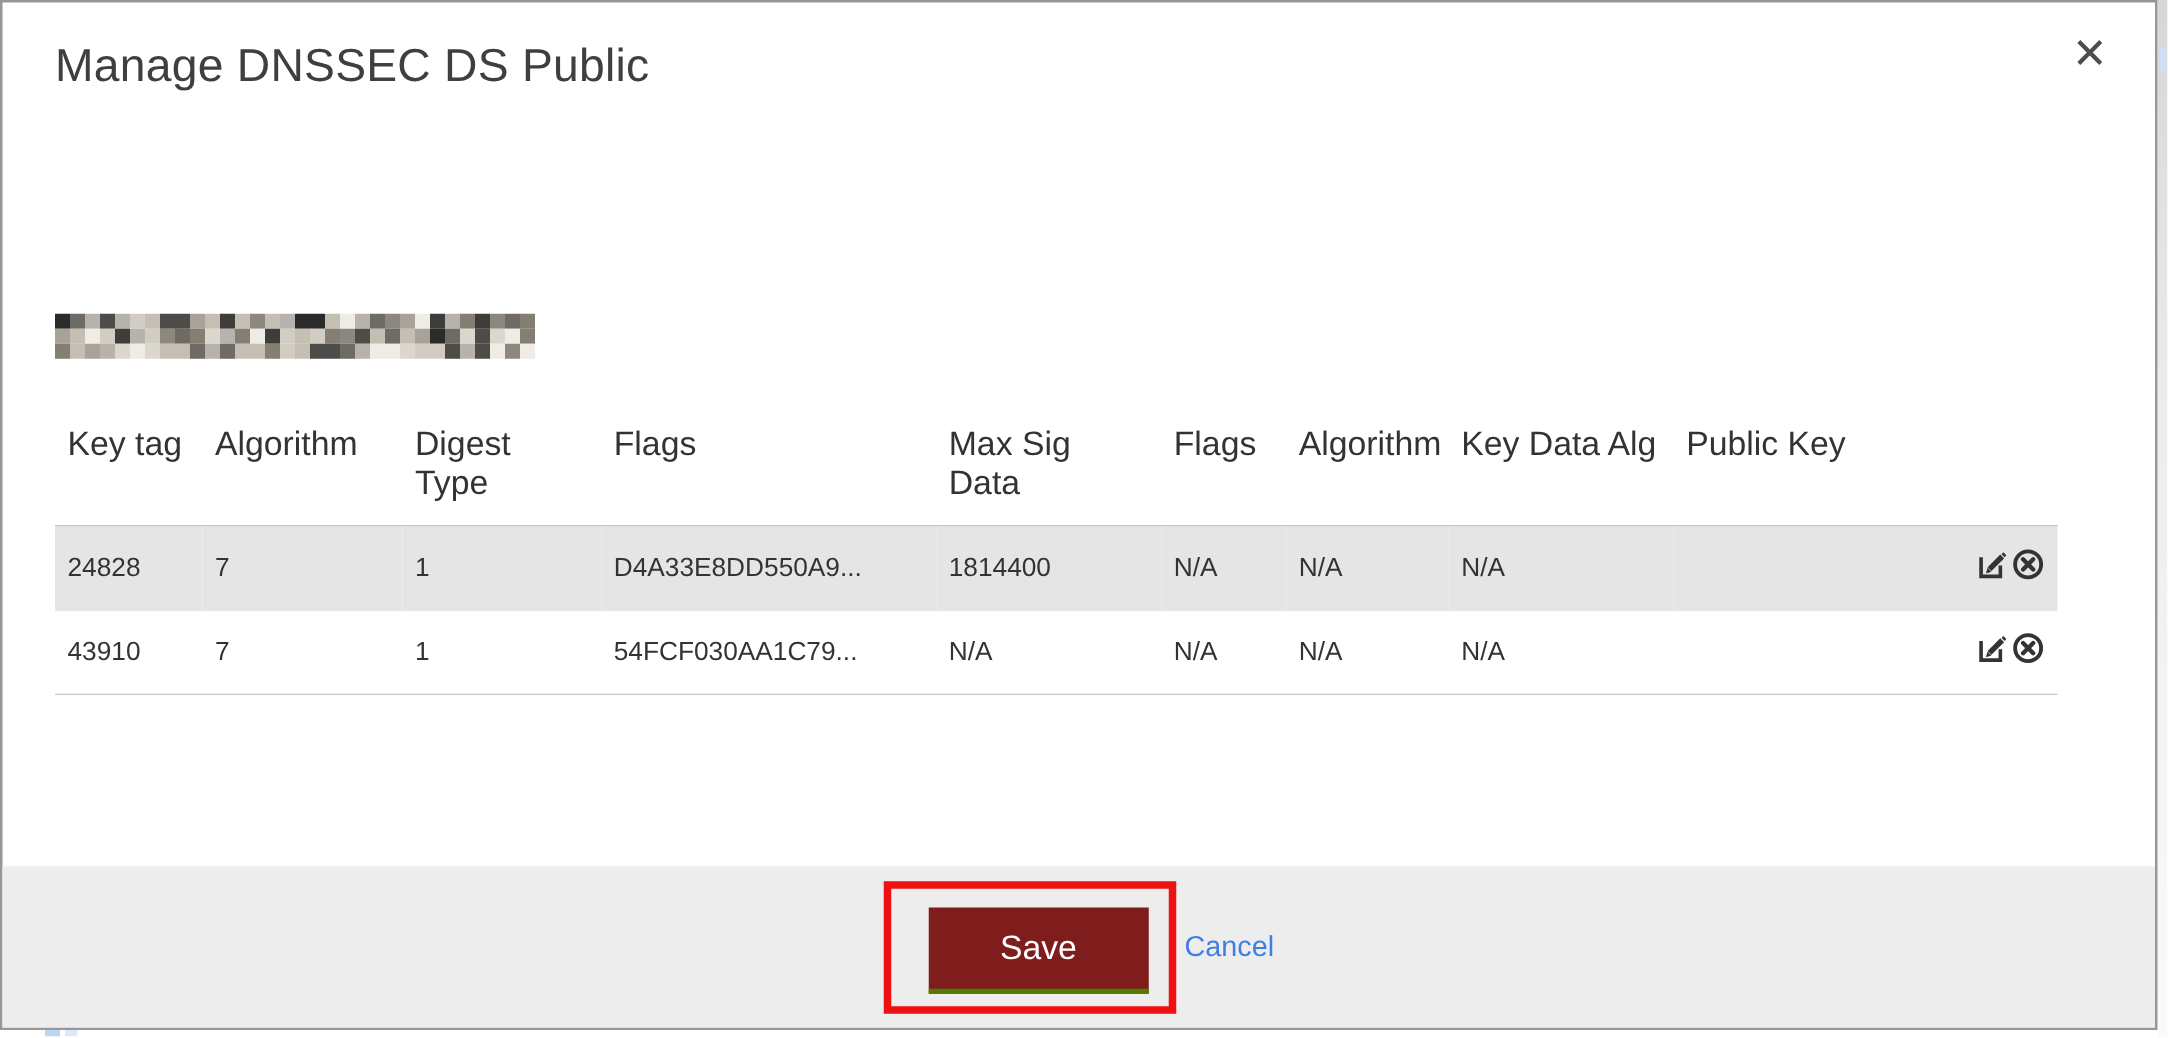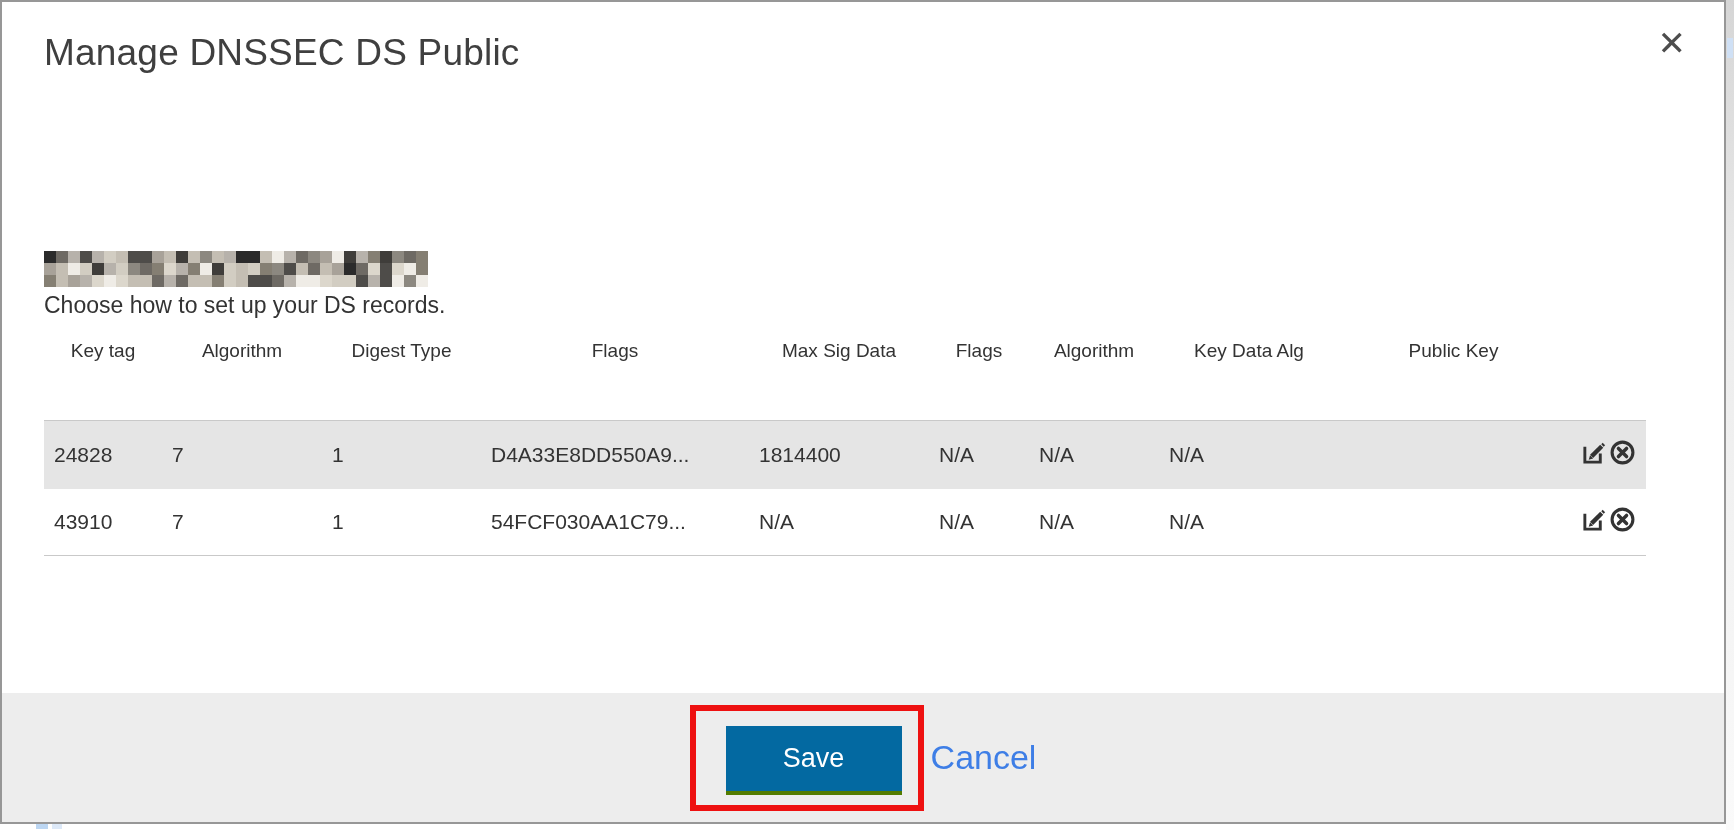--- a/index.html
+++ b/index.html
@@ -22,40 +22,40 @@
   .title { position:absolute; left:42px; top:30px; font-size:37px; font-weight:300;
     color:#3f3f3f; letter-spacing:0.2px; }
 
   .redacted-domain { position:absolute; left:42px; top:249px; width:384px; height:36px;
     display:grid; grid-template-columns:repeat(32, 1fr); grid-template-rows:repeat(3, 1fr); }
 
   .instruction { position:absolute; left:42px; top:290px; font-size:23px; color:#333; }
 
   .ds-table { position:absolute; left:42px; top:332px; width:1602px;
     border-collapse:collapse; table-layout:fixed; }
-  .ds-table th { font-size:19px; font-weight:400; color:#333; text-align:center;
+  .ds-table th { font-size:27px; font-weight:400; color:#333; text-align:left;
     vertical-align:top; padding:6px 10px 0 10px; height:86px; }
   .ds-table td { font-size:21px; color:#333; padding:0 10px; }
   .row-a td { background:#e5e5e5; border-top:1px solid #c9c9c9; height:69px; }
   .row-b td { background:#ffffff; border-bottom:1px solid #c9c9c9; height:66px; }
   .actions-cell { text-align:right; white-space:nowrap; }
   .icon-btn { display:inline-block; vertical-align:middle; cursor:pointer; }
   .icon-btn + .icon-btn { margin-left:1px; }
 
   .add-btn { position:absolute; left:42px; top:572px; width:232px; height:50px;
     background:#ffffff; border:3px solid #669900; color:#669900; font-size:22px;
     font-family:"Liberation Sans", sans-serif; cursor:pointer; }
 
   .footer { position:absolute; left:0; right:0; bottom:0; height:129px; background:#ededed;
     display:flex; align-items:center; justify-content:center; }
   .annotation-box { border:6px solid #ee1111; padding:15px 16px 10px 20px; background:transparent; }
-  .save-btn { width:176px; height:69px; background:#0369a1; color:#ffffff; border:none;
+  .save-btn { width:176px; height:69px; background:#7f1d1d; color:#ffffff; border:none;
     border-bottom:4px solid #527b00; font-size:27px; font-family:"Liberation Sans", sans-serif;
     cursor:pointer;margin-left:10px; }
-  .cancel-link { color:#3e7ee6; font-size:34px; margin-left:7px; text-decoration:none; cursor:pointer; }
+  .cancel-link { color:#3e7ee6; font-size:23px; margin-left:7px; text-decoration:none; cursor:pointer; }
 </style>
 </head>
 <body>
 
 <div class="page-right-strip"></div>
 <div class="page-right-frag"></div>
 <div class="page-bottom-frag1"></div>
 <div class="page-bottom-frag2"></div>
 
 <div class="modal">
@@ -156,21 +156,20 @@
       <div style="background: rgb(210, 205, 194);"></div>
       <div style="background: rgb(210, 205, 194);"></div>
       <div style="background: rgb(78, 76, 73);"></div>
       <div style="background: rgb(183, 178, 171);"></div>
       <div style="background: rgb(78, 76, 73);"></div>
       <div style="background: rgb(239, 236, 230);"></div>
       <div style="background: rgb(140, 136, 128);"></div>
       <div style="background: rgb(239, 236, 230);"></div>
     </div>
 
-  <div class="instruction">Choose how to set up your DS records.</div>
 
   <table class="ds-table">
     <colgroup>
       <col style="width:118px">
         <col style="width:160px">
         <col style="width:159px">
       <col style="width:268px">
         <col style="width:180px">
         <col style="width:100px">
       <col style="width:130px">

